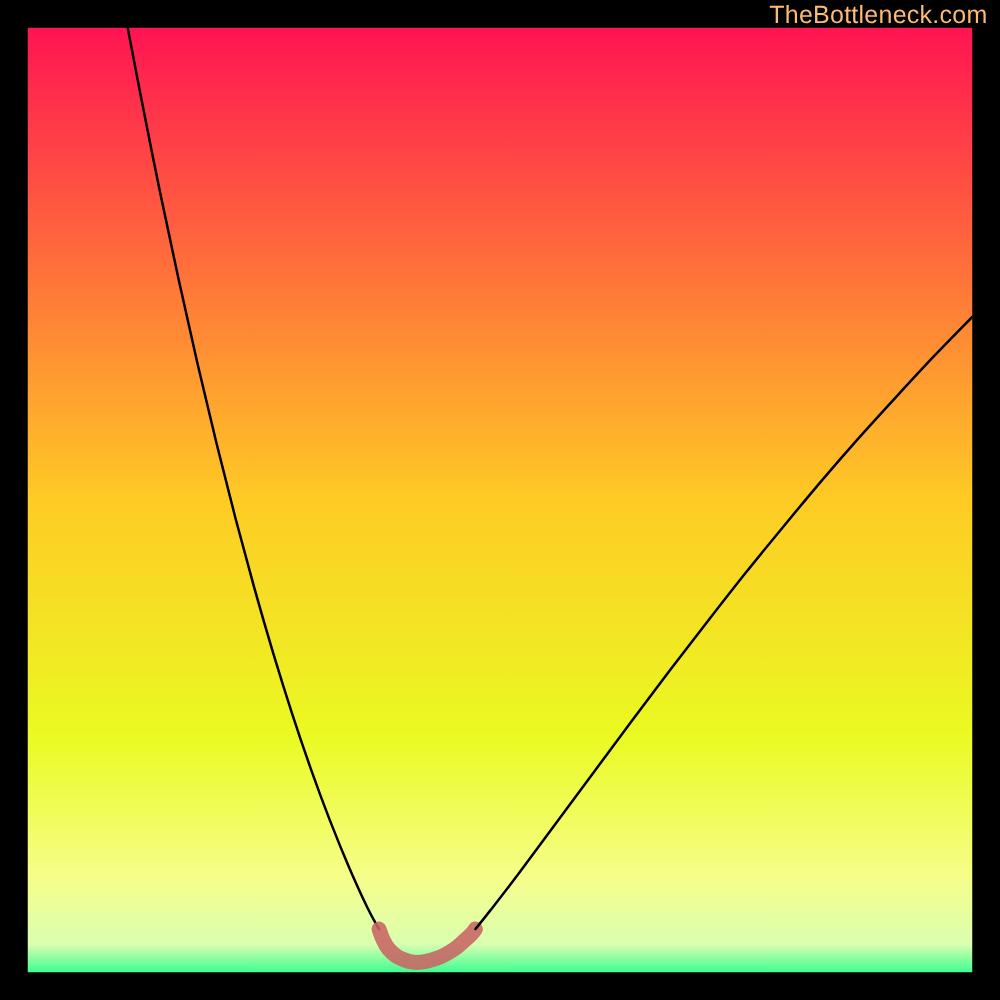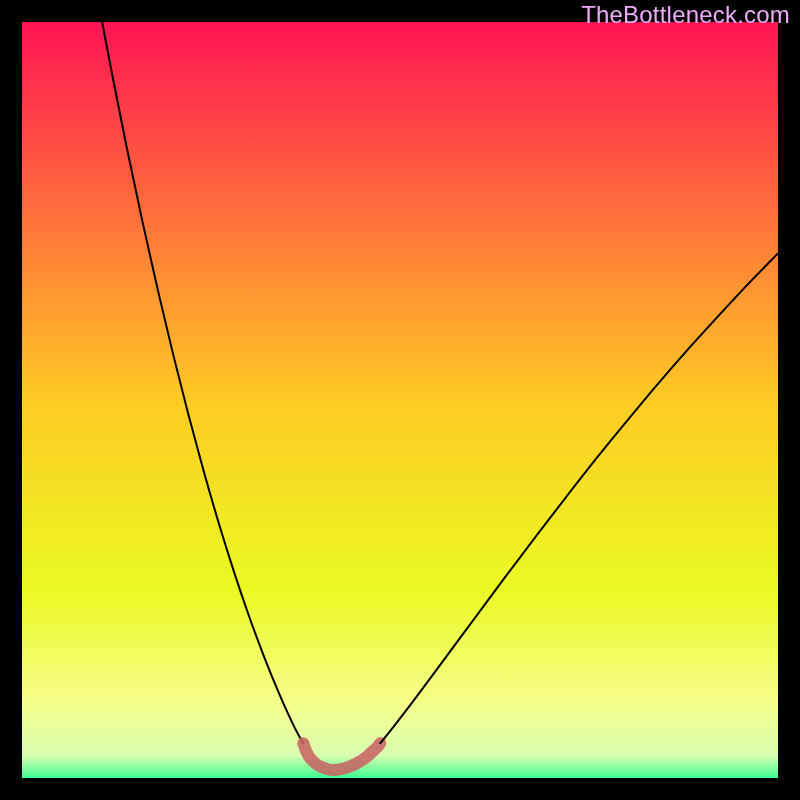--- a/index.html
+++ b/index.html
@@ -21,23 +21,23 @@
     left: 22px;
     top: 22px;
     width: 756px;
     height: 756px;
   }
   .watermark {
     position: absolute;
     top: 1px;
     right: 10px;
     font-family: Arial, Helvetica, sans-serif;
-    font-size: 24px;
+    font-size: 20px;
     font-weight: 400;
-    color: #f0abfc;
+    color: #fdba74;
     letter-spacing: 0.2px;
     user-select: none;
   }
 </style>
 </head>
 <body>
 
 <div class="stage">
   <svg class="plot" viewBox="0 0 756 756" preserveAspectRatio="none">
     <defs>

